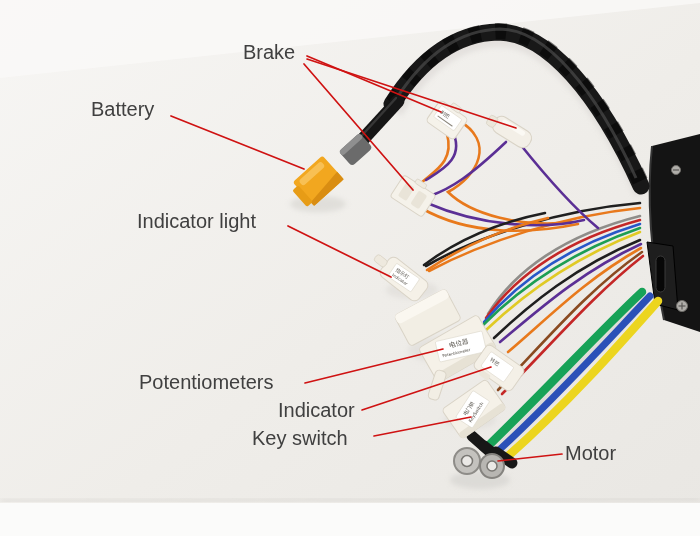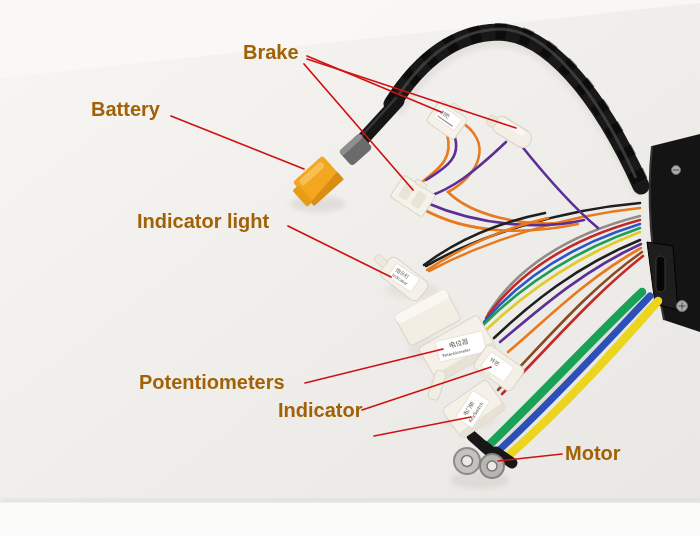--- a/index.html
+++ b/index.html
@@ -1,20 +1,20 @@
 <!DOCTYPE html>
 <html><head>
 <meta charset="utf-8">
 <style>
   html,body{margin:0;padding:0;background:#ffffff;}
   #stage{position:relative;width:700px;height:536px;overflow:hidden;
          font-family:"Liberation Sans",sans-serif;background:#f1efec;}
   #stage svg{position:absolute;left:0;top:0;}
-  .lbl{position:absolute;font-weight:bold;font-size:20px;line-height:1;
-       color:#a16207;white-space:nowrap;letter-spacing:0px;}
+  .lbl{position:absolute;font-weight:normal;font-size:20px;line-height:1;
+       color:#404040;white-space:nowrap;letter-spacing:0px;}
   .sticker-text{font-family:"DejaVu Sans",sans-serif;fill:#4a463e;}
 </style>
 </head>
 <body>
 
 <div id="stage">
 <svg width="700" height="536" viewBox="0 0 700 536">
   <defs>
     <linearGradient id="bg" x1="0" y1="0" x2="1" y2="1">
       <stop offset="0" stop-color="#f7f6f4"></stop>
@@ -205,14 +205,15 @@
     <line x1="374" y1="436" x2="471" y2="417"></line>
     <line x1="562" y1="454" x2="498" y2="461"></line>
   </g>
 </svg>
 
 <div class="lbl" style="left:243px;top:42px">Brake</div>
 <div class="lbl" style="left:91px;top:99px">Battery</div>
 <div class="lbl" style="left:139px;top:372px">Potentiometers</div>
 <div class="lbl" style="left:137px;top:211px">Indicator light</div>
 <div class="lbl" style="left:278px;top:400px">Indicator</div>
+<div class="lbl" style="left:252px;top:428px">Key switch</div>
 <div class="lbl" style="left:565px;top:443px">Motor</div>
 </div>
 
 </body></html>

